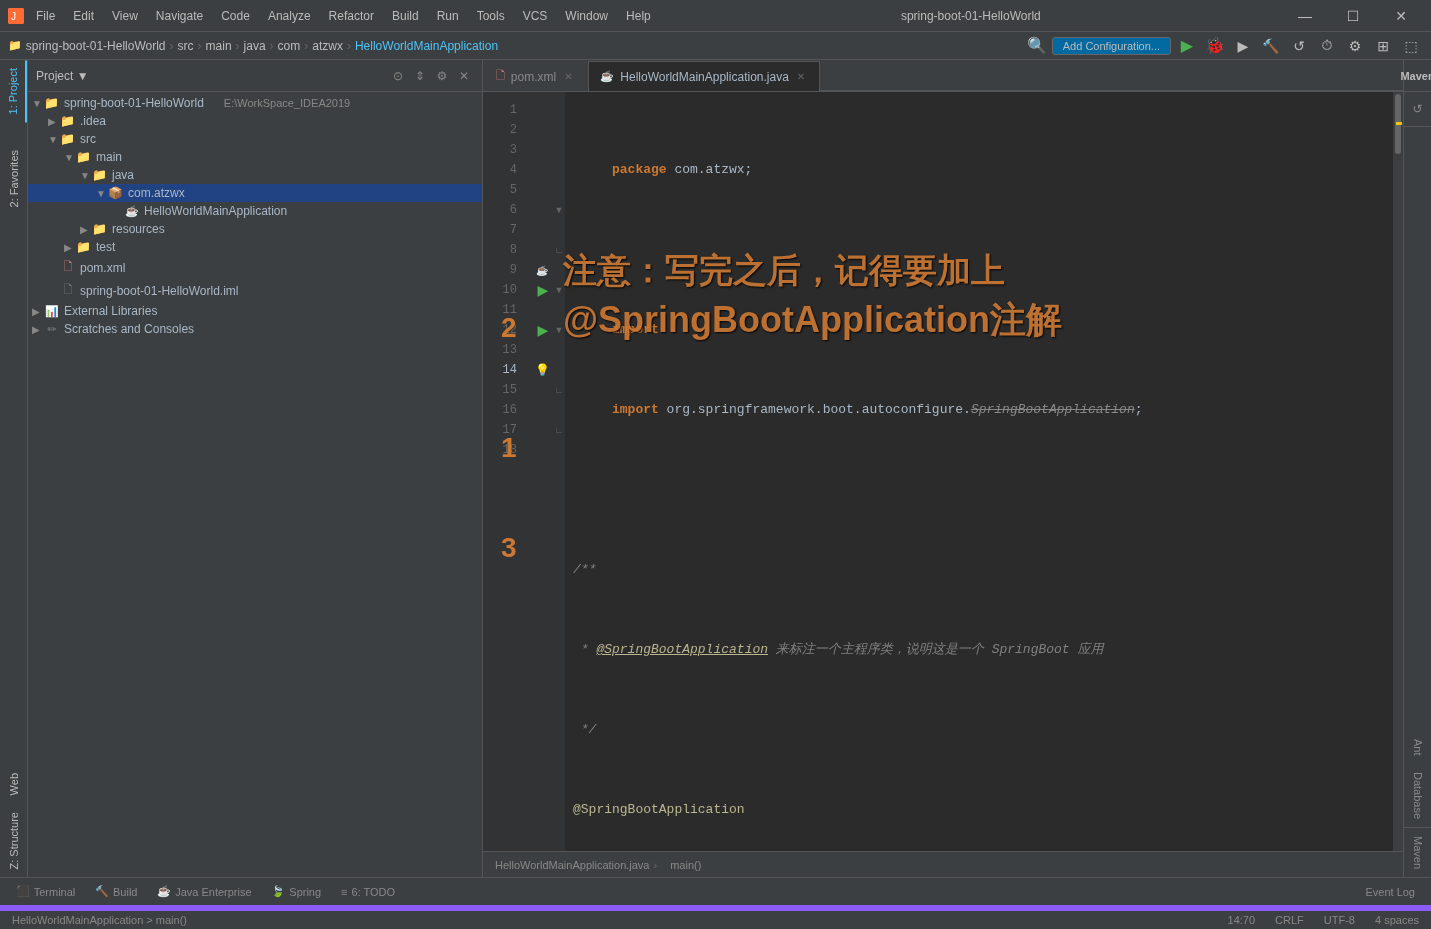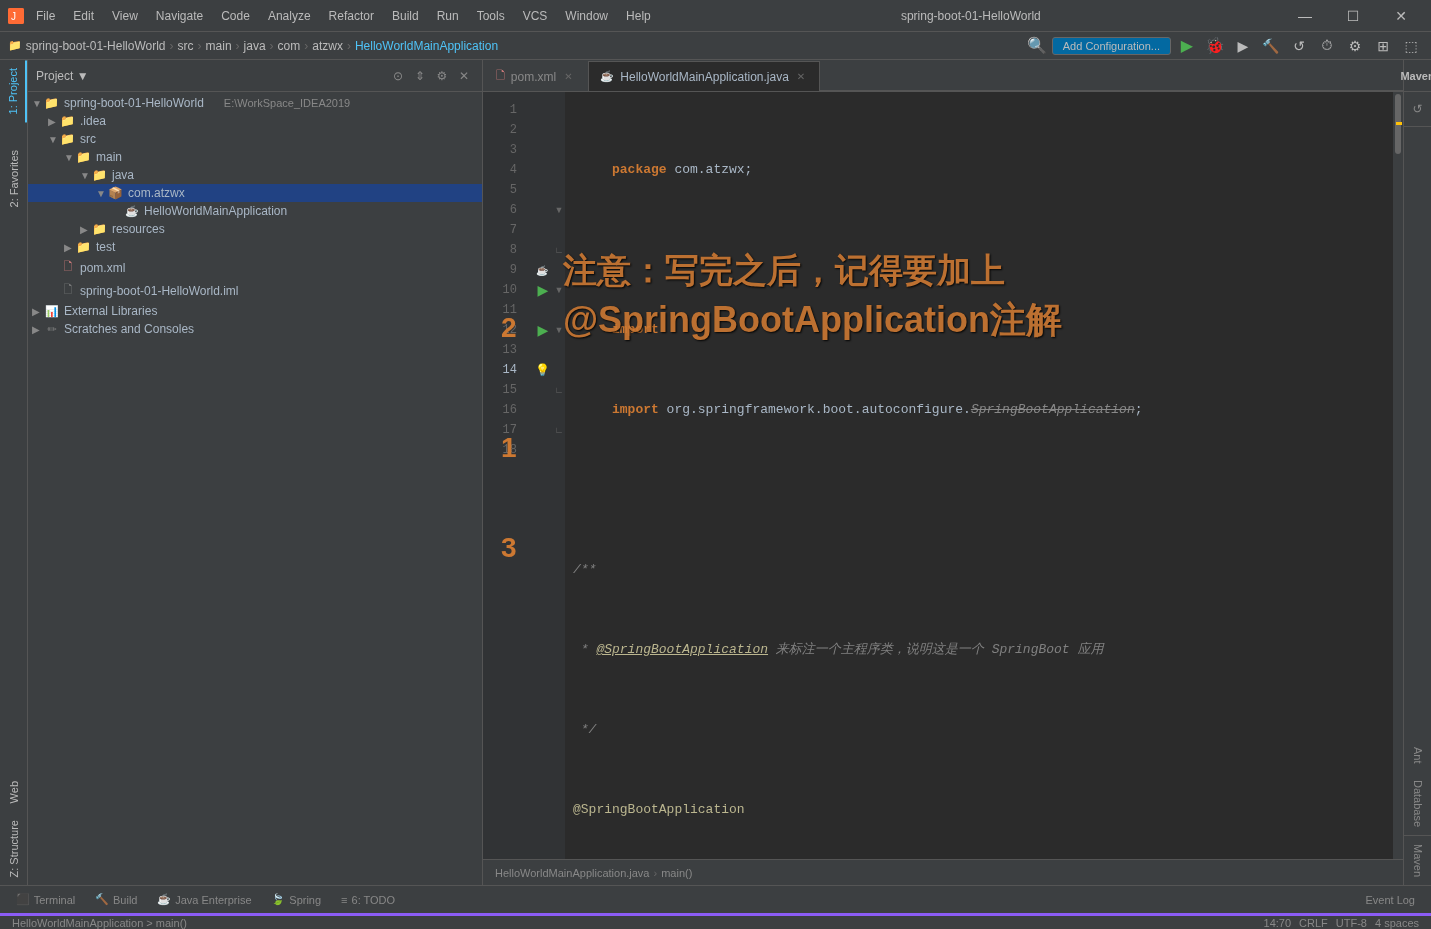--- a/index.html
+++ b/index.html
@@ -71,23 +71,23 @@
     .comment { color: #808080; font-style: italic; }
 
     
     .overlay-annotation { position: absolute; top: 160px; left: 100px; font-size: 36px; font-weight: bold; color: #cc7832; opacity: 0.9; pointer-events: none; z-index: 10; line-height: 1.4; }
 
     
     .right-sidebar { width: 28px; background: #3c3f41; display: flex; flex-direction: column; border-left: 1px solid #555; flex-shrink: 0; }
     .right-sidebar-btn { padding: 6px 4px; display: flex; align-items: center; justify-content: center; color: #888; cursor: pointer; }
 
     
-    .status-bar { height: 16px; background: #3c3f41; display: flex; align-items: center; padding: 0 8px; border-top: 3px solid #8b5cf6; flex-shrink: 0; font-size: 11px; color: #888; gap: 8px; justify-content: center; }
+    .status-bar { height: 24px; background: #3c3f41; display: flex; align-items: center; padding: 0 8px; border-top: 6px solid #8b5cf6; flex-shrink: 0; font-size: 11px; color: #888; gap: 8px; justify-content: center; }
     .status-left { display: flex; align-items: center; gap: 12px; }
-    .status-right { margin-left: auto; display: flex; align-items: center; gap: 0; }
+    .status-right { margin-left: auto; display: flex; align-items: center; gap: 12px; }
     .status-item { cursor: pointer; padding: 2px 4px; }
 
     
     .bottom-bar { height: 28px; background: #3c3f41; display: flex; align-items: center; padding: 0 8px; border-top: 1px solid #555; flex-shrink: 0; font-size: 11px; color: #888; gap: 4px; }
     .bottom-tab { display: flex; align-items: center; gap: 4px; padding: 2px 8px; cursor: pointer; }
 
     
     ::-webkit-scrollbar { width: 6px; height: 6px; }
     ::-webkit-scrollbar-track { background: #313335; }
     ::-webkit-scrollbar-thumb { background: #555; border-radius: 3px; }
@@ -421,21 +421,21 @@
 
       <div style="width:10px; background:#3c3f41; position:absolute; right:0; top:0; bottom:0; display:flex; flex-direction:column;">
         <div style="width:6px; height:60px; background:#666; border-radius:3px; margin: 2px auto;"></div>
         <div style="position:absolute; right:1px; top:30px; width:6px; height:3px; background:#ffc107;"></div>
       </div>
     </div>
 
     <div class="breadcrumb-bottom">
       <span style="margin-right: 4px;">HelloWorldMainApplication.java</span>
       <span style="color:#666;">›</span>
-      <span style="margin-left: 4px;">main()</span>
+      <span style="margin-left: 13px;">main()</span>
     </div>
   </div>
 
   <div class="right-sidebar">
     <div style="padding: 4px; display:flex; align-items:center; justify-content:center; border-bottom:1px solid #555; height:32px;">
       <span style="font-size:11px; color:#bbb; font-weight:bold;">Maven</span>
     </div>
     <div style="border-bottom:1px solid #555; padding:4px; display:flex; flex-direction:column; gap:2px;">
       <div class="right-sidebar-btn" title="Refresh">↺</div>
     </div>

